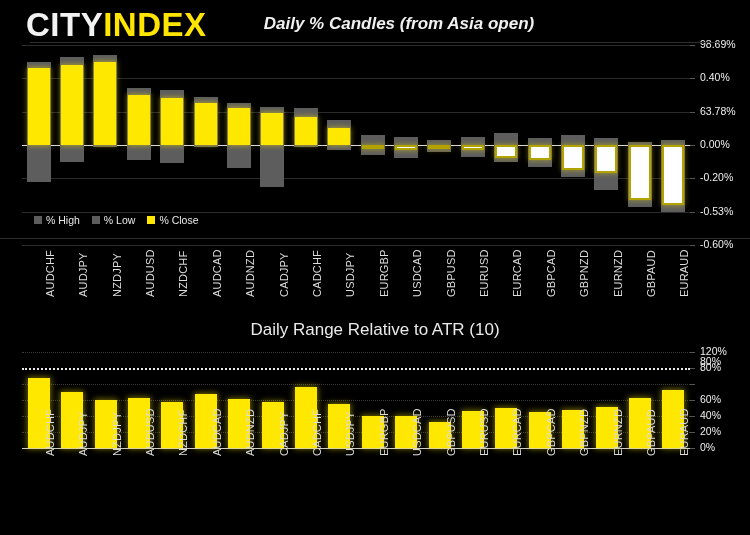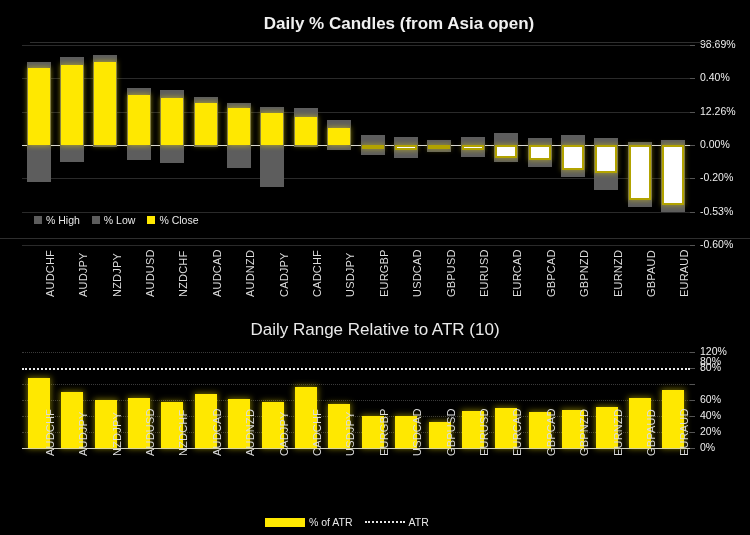--- a/index.html
+++ b/index.html
@@ -9,21 +9,21 @@
   #root { position:relative; width:750px; height:535px; background:#000; }
 
   
   .header { position:absolute; left:0; top:0; width:750px; height:44px; }
   .logo { position:absolute; left:26px; top:8px; font-size:33px; font-weight:700;
           letter-spacing:0.5px; line-height:33px; white-space:nowrap; }
   .logo .w { color:#f2f2f2; }
   .logo .y { color:#ffe500; }
   .chart1-title { position:absolute; left:0; top:14px; width:750px; text-align:center;
                   font-size:17px; font-weight:700; color:#f0f0f0; }
-  .chart1-title-inner { display:inline-block; margin-left:48px; }
+  .chart1-title-inner { display:inline-block; margin-left:48px;font-style:italic; }
 
   
   .plot { position:absolute; }
   .gridline { position:absolute; left:0; height:1px; background:#2a2a2a; }
   .gridline.zero { background:#d8d8d8; height:1px; }
   .ytick { position:absolute; font-size:10.5px; color:#efefef; white-space:nowrap; }
   .ytickdash { position:absolute; width:5px; height:1px; background:#555; }
 
   
   .candle-col { position:absolute; top:0; height:100%; }
@@ -56,20 +56,23 @@
   .bar { position:absolute; background:#ffe800; box-shadow:0 0 6px 1px rgba(255,232,0,.45); }
   .baseline { position:absolute; height:1px; background:#cfcfcf; }
   .grid2 { position:absolute; height:1px; border-top:1px dotted #3a3a3a; }
 </style>
 </head>
 <body>
 
 <div id="root">
 
   <div class="header">
+    <div class="logo">
+      <span class="w">CITY</span><span class="y">INDEX</span>
+    </div>
     <div class="chart1-title">
       <span class="chart1-title-inner">Daily % Candles (from Asia open)</span>
     </div>
   </div>
 
   <div class="plot" id="plot1" style="left:22px; top:45px; width:668px; height:200px;">
       <div class="gridline" style="top:0.0px; width:668px;"></div>
       <div class="gridline" style="top:33.3px; width:668px;"></div>
       <div class="gridline" style="top:66.7px; width:668px;"></div>
       <div class="gridline zero" style="top:100.0px; width:668px;"></div>
@@ -156,21 +159,21 @@
         <div class="wick" style="left:4.7px; width:24px; top:95.0px; height:71.7px;"></div>
         <div class="body-down" style="left:5.7px; width:22px; top:100.0px; height:60.0px;"></div>
       </div>
     </div>
   <div id="plot1-ticks">
       <div class="ytickdash" style="left:690px; top:45.0px;"></div>
       <div class="ytick" style="left:700px; top:38.0px;">98.69%</div>
       <div class="ytickdash" style="left:690px; top:78.3px;"></div>
       <div class="ytick" style="left:700px; top:71.3px;">0.40%</div>
       <div class="ytickdash" style="left:690px; top:111.7px;"></div>
-      <div class="ytick" style="left:700px; top:104.7px;">12.26%</div>
+      <div class="ytick" style="left:700px; top:104.7px;">63.78%</div>
       <div class="ytickdash" style="left:690px; top:145.0px;"></div>
       <div class="ytick" style="left:700px; top:138.0px;">0.00%</div>
       <div class="ytickdash" style="left:690px; top:178.3px;"></div>
       <div class="ytick" style="left:700px; top:171.3px;">-0.20%</div>
       <div class="ytickdash" style="left:690px; top:211.7px;"></div>
       <div class="ytick" style="left:700px; top:204.7px;">-0.53%</div>
       <div class="ytickdash" style="left:690px; top:245.0px;"></div>
       <div class="ytick" style="left:700px; top:238.0px;">-0.60%</div>
     </div>
   <div id="plot1-xlabels">
@@ -277,24 +280,14 @@
       <div class="xlab" style="left:444.5px; top:456px;">GBPUSD</div>
       <div class="xlab" style="left:477.9px; top:456px;">EURUSD</div>
       <div class="xlab" style="left:511.3px; top:456px;">EURCAD</div>
       <div class="xlab" style="left:544.7px; top:456px;">GBPCAD</div>
       <div class="xlab" style="left:578.1px; top:456px;">GBPNZD</div>
       <div class="xlab" style="left:611.5px; top:456px;">EURNZD</div>
       <div class="xlab" style="left:644.9px; top:456px;">GBPAUD</div>
       <div class="xlab" style="left:678.3px; top:456px;">EURAUD</div>
     </div>
 
-  <div class="legend" id="legend2" style="left:265px; top:516px;">
-      <div class="lg-item">
-        <span class="sw wide"></span>
-        <span>% of ATR</span>
-      </div>
-      <div class="lg-item">
-        <span class="sw dots"></span>
-        <span>ATR</span>
-      </div>
-    </div>
 
 </div>
 
 </body></html>

